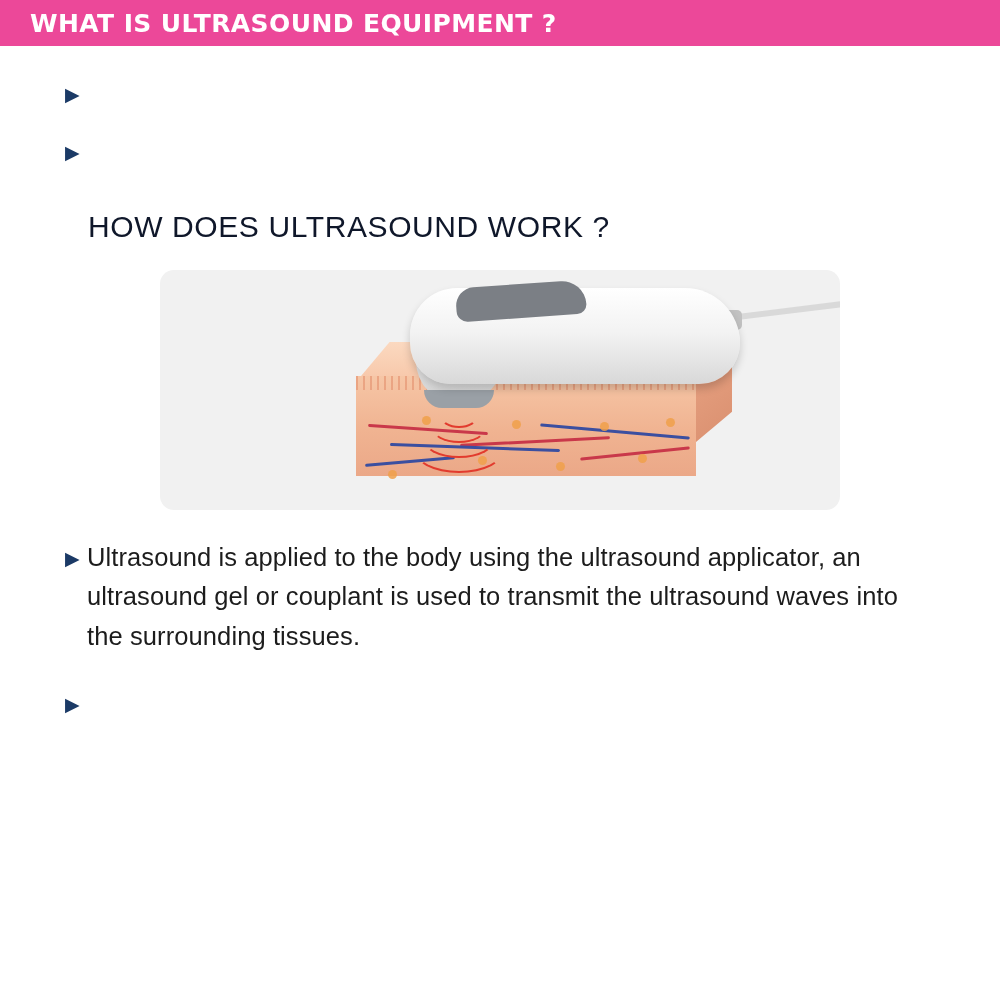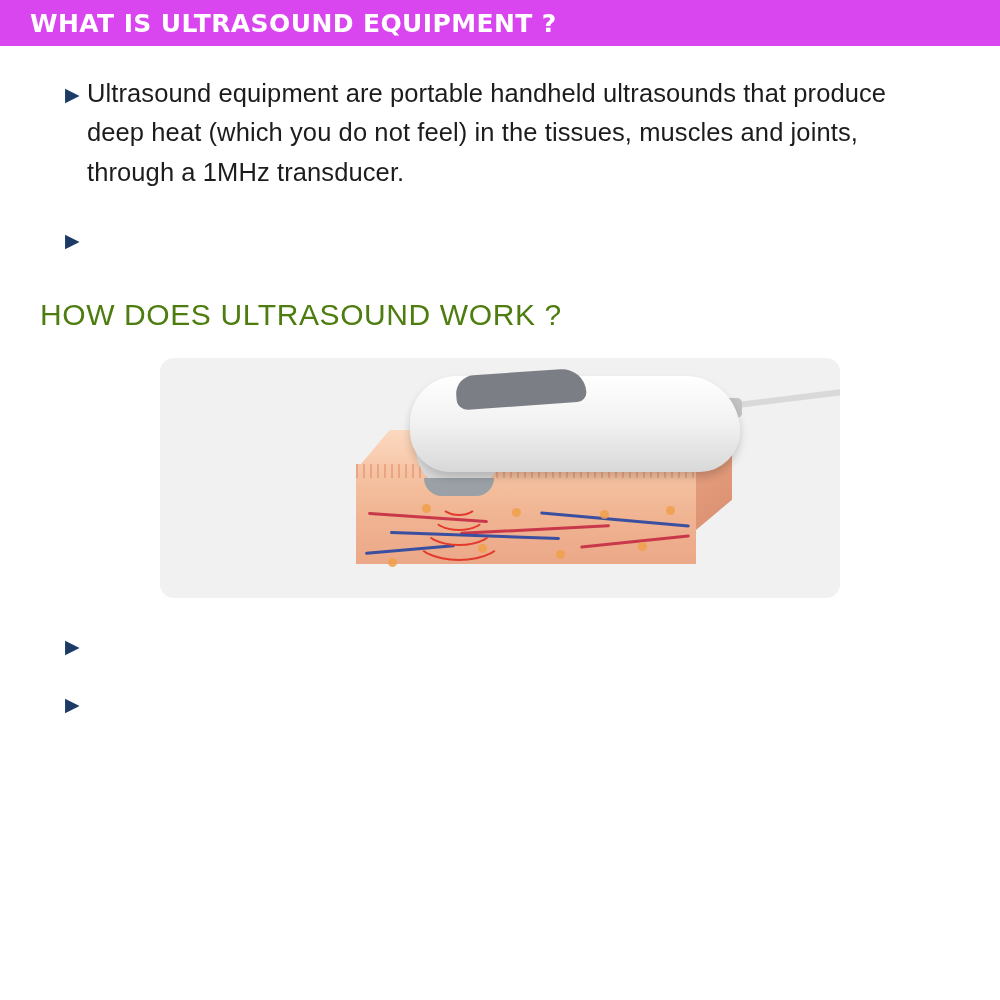--- a/index.html
+++ b/index.html
@@ -20,21 +20,21 @@
     background: #ffffff;
   }
 
   
   .header-bar {
     position: absolute;
     top: 0;
     left: 0;
     width: 1000px;
     height: 46px;
-    background: #d946ef;
+    background: #ec4899;
     display: flex;
     align-items: center;
   }
   .header-title {
     color: #ffffff;
     font-family: "DejaVu Sans", sans-serif;
     font-weight: bold;
     font-size: 25px;
     letter-spacing: 0.4px;
     padding-left: 30px;
@@ -65,24 +65,24 @@
   }
   .bullet-text {
     flex: 1 1 auto;
     color: #1c1c1c;
     font-size: 25.5px;
     line-height: 1.54;
     letter-spacing: 0.1px;
   }
 
   .section-heading {
-    color: #4d7c0f;
+    color: #0f172a;
     font-size: 30px;
     letter-spacing: 0.6px;
-    padding-left: 40px;
+    padding-left: 88px;
     margin-top: 48px;
   }
 
   
   .figure-wrap {
     display: flex;
     justify-content: center;
     margin-top: 26px;
   }
   .figure {
@@ -240,21 +240,20 @@
 <div class="page">
 
   <div class="header-bar">
     <div class="header-title">WHAT IS ULTRASOUND EQUIPMENT ?</div>
   </div>
 
   <div class="content">
 
     <div class="bullet-row">
       <span class="bullet-marker">▶</span>
-      <span class="bullet-text">Ultrasound equipment are portable handheld ultrasounds that produce deep heat (which you do not feel) in the tissues, muscles and joints, through a 1MHz  transducer.</span>
     </div>
 
     <div class="bullet-row">
       <span class="bullet-marker">▶</span>
     </div>
 
     <div class="section-heading">HOW DOES ULTRASOUND WORK ?</div>
 
     <div class="figure-wrap">
       <div class="figure">
@@ -292,20 +291,21 @@
         <div class="wand-head"></div>
         <div class="wand-tip"></div>
         <div class="wand-body"></div>
         <div class="wand-grip"></div>
 
       </div>
     </div>
 
     <div class="bullet-row">
       <span class="bullet-marker">▶</span>
+      <span class="bullet-text">Ultrasound is applied to the body using the ultrasound applicator, an ultrasound gel or couplant is used to transmit the ultrasound waves into the surrounding tissues.</span>
     </div>
 
     <div class="bullet-row">
       <span class="bullet-marker">▶</span>
     </div>
 
   </div>
 </div>
 
 </body></html>

